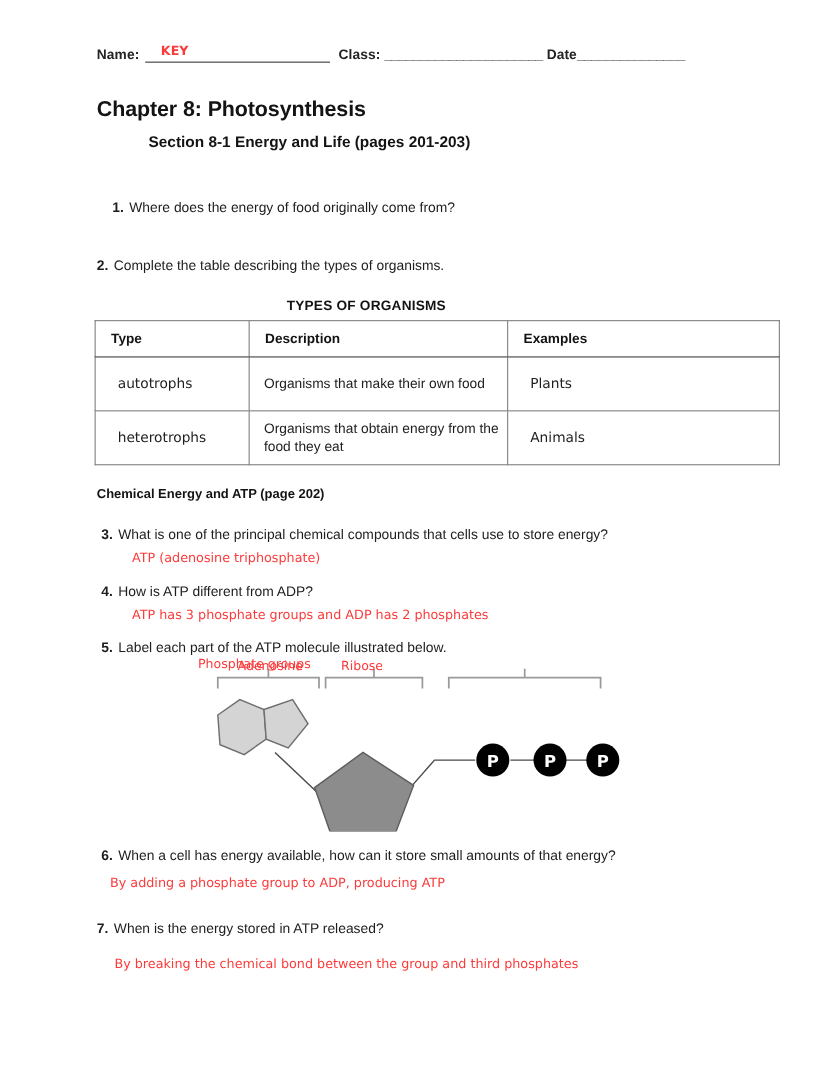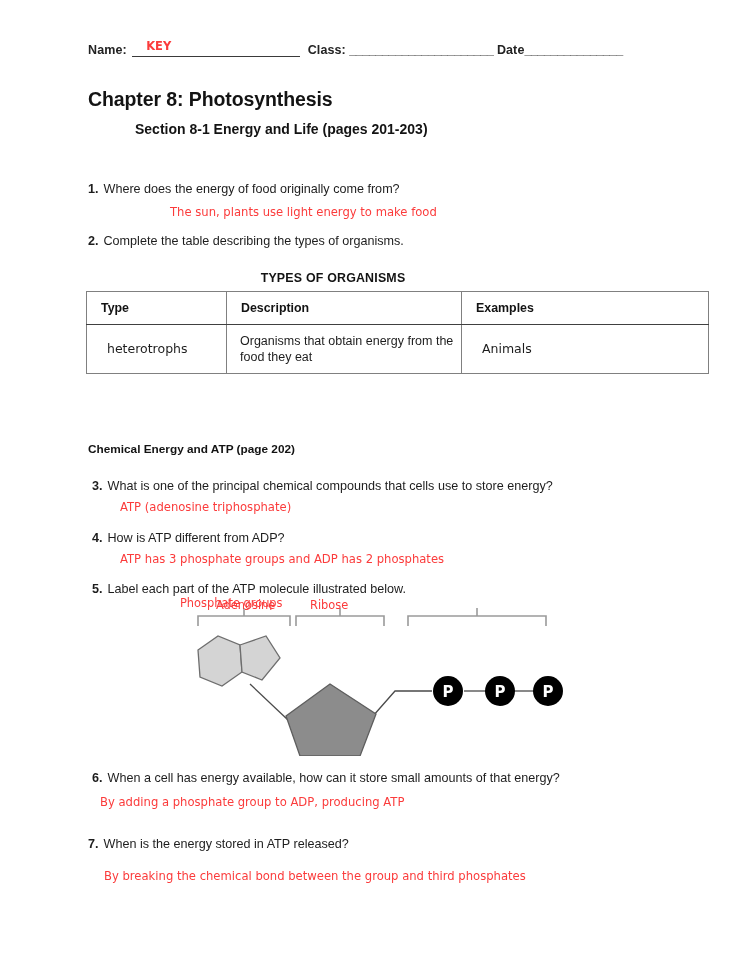--- a/index.html
+++ b/index.html
@@ -110,21 +110,21 @@
     margin-right: 5px;
   }
   .ans {
     position: absolute;
     font-size: 11.6px;
     color: #fb3b3b;
     font-family: "DejaVu Sans", sans-serif;
     white-space: nowrap;
   }
 
-  #q1 { left: 88px; top: 182px; }
+  #q1 { left: 102px; top: 182px; }
   #a1 { left: 170px; top: 205px; }
   #q2 { left: 88px; top: 234px; }
   #q3 { left: 92px; top: 479px; }
   #a3 { left: 120px; top: 500px; }
   #q4 { left: 92px; top: 531px; }
   #a4 { left: 120px; top: 552px; }
   #q5 { left: 92px; top: 582px; }
   #q6 { left: 92px; top: 771px; }
   #a6 { left: 100px; top: 795px; text-align: center; }
   #q7 { left: 88px; top: 837px; }
@@ -217,21 +217,20 @@
     <span class="lbl">Date</span><span class="blank-us">_______________</span>
   </div>
 
   <div class="h-chapter">Chapter 8: Photosynthesis</div>
   <div class="h-section">Section 8-1 Energy and Life (pages 201-203)</div>
   <div class="h-sub2">Chemical Energy and ATP (page 202)</div>
 
   <div class="q" id="q1">
     <span class="num">1.</span><span>Where does the energy of food originally come from?</span>
   </div>
-  <div class="ans" id="a1">The sun, plants use light energy to make food</div>
 
   <div class="q" id="q2">
     <span class="num">2.</span><span>Complete the table describing the types of organisms.</span>
   </div>
 
   <div class="q" id="q3">
     <span class="num">3.</span><span>What is one of the principal chemical compounds that cells use to store energy?</span>
   </div>
   <div class="ans" id="a3">ATP (adenosine triphosphate)</div>
 
@@ -258,20 +257,25 @@
   <table class="tbl">
     <thead>
       <tr>
         <th class="col-type">Type</th>
         <th class="col-desc">Description</th>
         <th class="col-ex">Examples</th>
       </tr>
     </thead>
     <tbody>
       <tr>
+        <td class="cell-red">autotrophs</td>
+        <td class="cell-desc">Organisms that make their own food</td>
+        <td class="cell-red">Plants</td>
+      </tr>
+      <tr>
         <td class="cell-red">heterotrophs</td>
         <td class="cell-desc">Organisms that obtain energy from the food they eat</td>
         <td class="cell-red">Animals</td>
       </tr>
     </tbody>
   </table>
 
   <div class="diagram">
 
     <div class="dia-label" id="lbl-adenosine">Adenosine</div>

